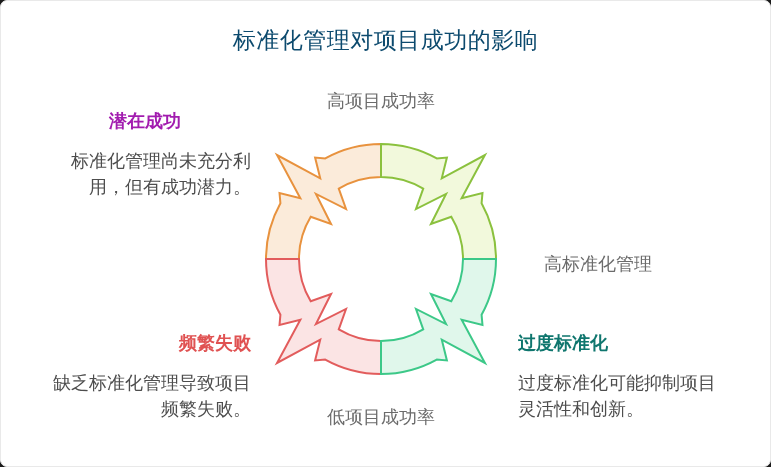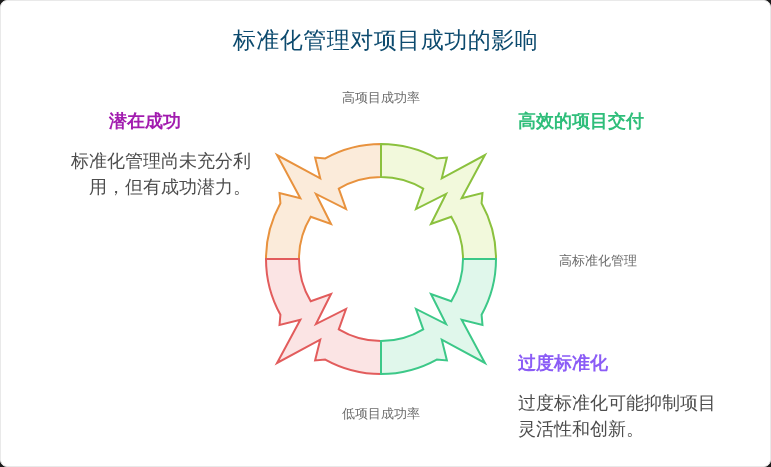--- a/index.html
+++ b/index.html
@@ -17,21 +17,21 @@
     box-sizing:border-box;
   }
   .page-title{
     position:absolute;left:0;right:0;top:24px;
     text-align:center;
     font-size:23px;color:#0c4a6e;font-weight:400;
     letter-spacing:0.5px;
   }
   .axis{
     position:absolute;
-    font-size:13px;color:#6b6b6b;
+    font-size:18px;color:#6b6b6b;
     text-align:center;
   }
   .axis-top{left:230px;top:88px;width:300px;}
   .axis-bottom{left:230px;top:404px;width:300px;}
   .axis-left{left:79px;top:251px;width:190px;}
   .axis-right{left:502px;top:251px;width:190px;}
   .cycle{
     position:absolute;left:230px;top:108px;width:300px;height:300px;
   }
   .cycle path{stroke-width:2;stroke-linejoin:miter;}
@@ -66,23 +66,26 @@
       <path d="M 150.00 265.00 A 115 115 0 0 1 94.25 250.58 L 84.10 251.48 L 89.22 230.66 L 46.06 253.94 L 69.34 210.78 L 48.52 215.90 L 49.42 205.75 A 115 115 0 0 1 35.00 150.00 L 68.00 150.00 A 82 82 0 0 0 79.71 192.23 L 100.03 184.99 L 84.95 215.05 L 115.01 199.97 L 107.77 220.29 A 82 82 0 0 0 150.00 232.00 Z" fill="#fbe4e4" stroke="#e25c5c"></path>
       <path d="M 265.00 150.00 A 115 115 0 0 1 250.58 205.75 L 251.48 215.90 L 230.66 210.78 L 253.94 253.94 L 210.78 230.66 L 215.90 251.48 L 205.75 250.58 A 115 115 0 0 1 150.00 265.00 L 150.00 232.00 A 82 82 0 0 0 192.23 220.29 L 184.99 199.97 L 215.05 215.05 L 199.97 184.99 L 220.29 192.23 A 82 82 0 0 0 232.00 150.00 Z" fill="#e0f7eb" stroke="#3cc888"></path>
     </svg>
 
     <div class="quad q-tl">
       <div class="q-head" style="color: #a21caf; text-align: center;">潜在成功</div>
       <div class="q-desc">标准化管理尚未充分利用，但有成功潜力。</div>
     </div>
 
     <div class="quad q-tr">
-      <div class="q-head" style="color: rgb(47, 190, 122);">高效的项目交付</div>
     </div>
 
+    <div class="quad q-bl">
+      <div class="q-head" style="color: rgb(224, 82, 82);">频繁失败</div>
+      <div class="q-desc">缺乏标准化管理导致项目频繁失败。</div>
+    </div>
 
     <div class="quad q-br">
-      <div class="q-head" style="color: #8b5cf6; margin-top: 20px;">过度标准化</div>
+      <div class="q-head" style="color: #0f766e;">过度标准化</div>
       <div class="q-desc">过度标准化可能抑制项目灵活性和创新。</div>
     </div>
 
   </div>
 </div>
 
 </body></html>

